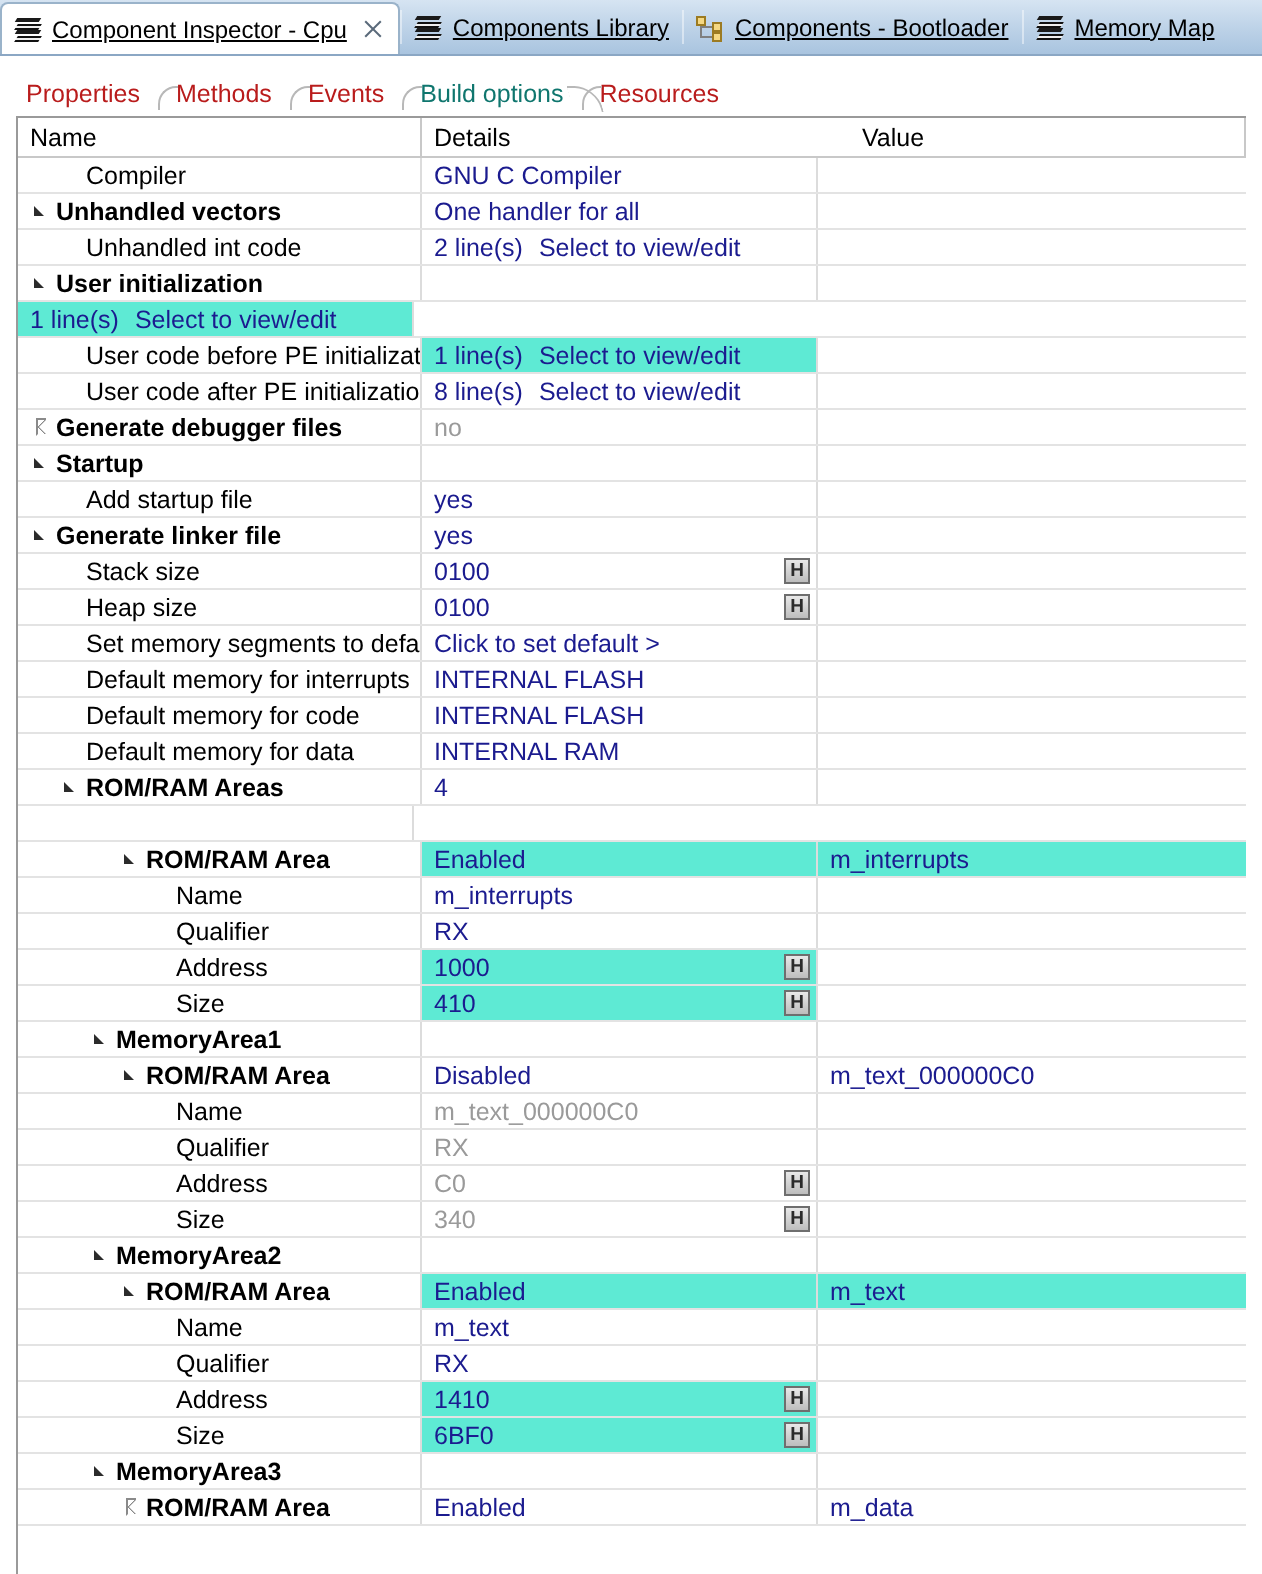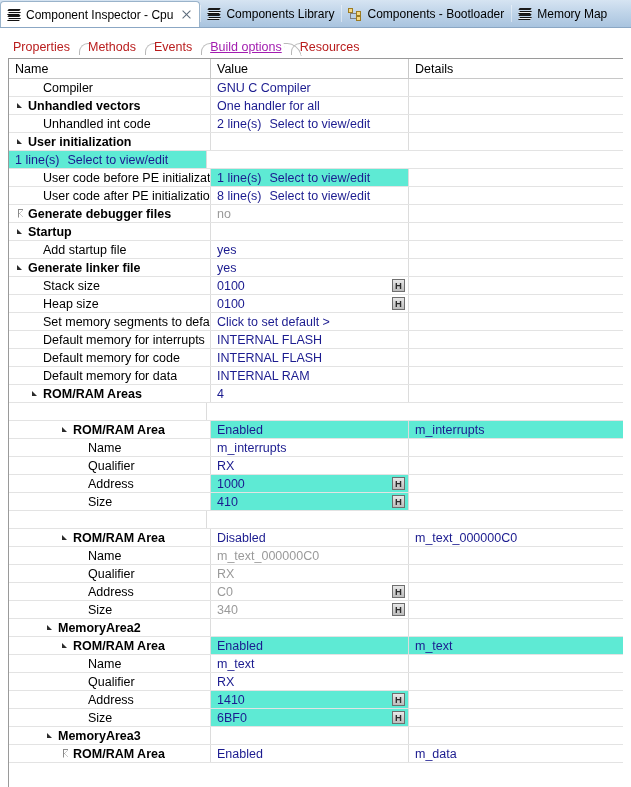--- a/index.html
+++ b/index.html
@@ -30,20 +30,21 @@
   .etab {
     display: flex;
     align-items: center;
     padding: 0 7px 0 6px;
     font-size: 12px;
     color: #000;
     gap: 5px;
     position: relative;
     box-sizing: border-box;
     white-space: nowrap;
+    text-decoration: underline;
   }
   .etab.active {
     background: #ffffff;
     border-top: 1px solid #9ab3ca;
     border-left: 1px solid #9ab3ca;
     border-right: 1px solid #9ab3ca;
     border-radius: 4px 4px 0 0;
     margin-top: 1px;
   }
   .etab .elabel { line-height: 1; }
@@ -144,22 +145,21 @@
     position: absolute;
     left: 0; top: 2px; bottom: 3px;
     width: 9px;
     border-left: 1px solid #b8b8b8;
     border-top: 1px solid #b8b8b8;
     border-top-left-radius: 9px;
     pointer-events: none;
   }
   .ftab:first-child .fsep { display: none; }
   .ftab.active {
-    color: #a21caf;
-    text-decoration: underline;
+    color: #0f766e;
   }
   .ftab.active::after {
     content: "";
     position: absolute;
     right: -9px; top: 2px; bottom: 3px;
     width: 14px;
     border-right: 1px solid #b8b8b8;
     border-top: 1px solid #b8b8b8;
     border-top-right-radius: 11px;
     transform: skewX(16deg);
@@ -334,22 +334,22 @@
     <div class="ftab"><span>Properties</span></div>
     <div class="ftab"><span class="fsep"></span><span>Methods</span></div>
     <div class="ftab"><span class="fsep"></span><span>Events</span></div>
     <div class="ftab active"><span class="fsep"></span><span>Build options</span></div>
     <div class="ftab"><span class="fsep"></span><span>Resources</span></div>
   </div>
 
 <div class="tree-wrap">
   <div class="thead">
     <div class="th name">Name</div>
+    <div class="th details">Details</div>
     <div class="th value">Value</div>
-    <div class="th details">Details</div>
   </div>
   <div id="tree-body">
       <div class="trow">
         <div class="cell name">
           <span style="width: 15px; flex: 0 0 auto;"></span>
           <span class="twisty"></span>
           <span class="ntext">Compiler</span>
         </div>
         <div class="cell value">
           <span class="val-main">GNU C Compiler</span>
@@ -649,20 +649,25 @@
         </div>
         <div class="cell value hl">
           <span class="val-main">410</span>
           <span class="hbtn">H</span>
         </div>
         <div class="cell details">
           <span></span>
         </div>
       </div>
       <div class="trow">
+        <div class="cell name bold">
+          <span style="width: 30px; flex: 0 0 auto;"></span>
+          <span class="twisty open"></span>
+          <span class="ntext">MemoryArea1</span>
+        </div>
         <div class="cell value">
           <span class="val-main"></span>
         </div>
         <div class="cell details">
           <span></span>
         </div>
       </div>
       <div class="trow">
         <div class="cell name bold">
           <span style="width: 45px; flex: 0 0 auto;"></span>

